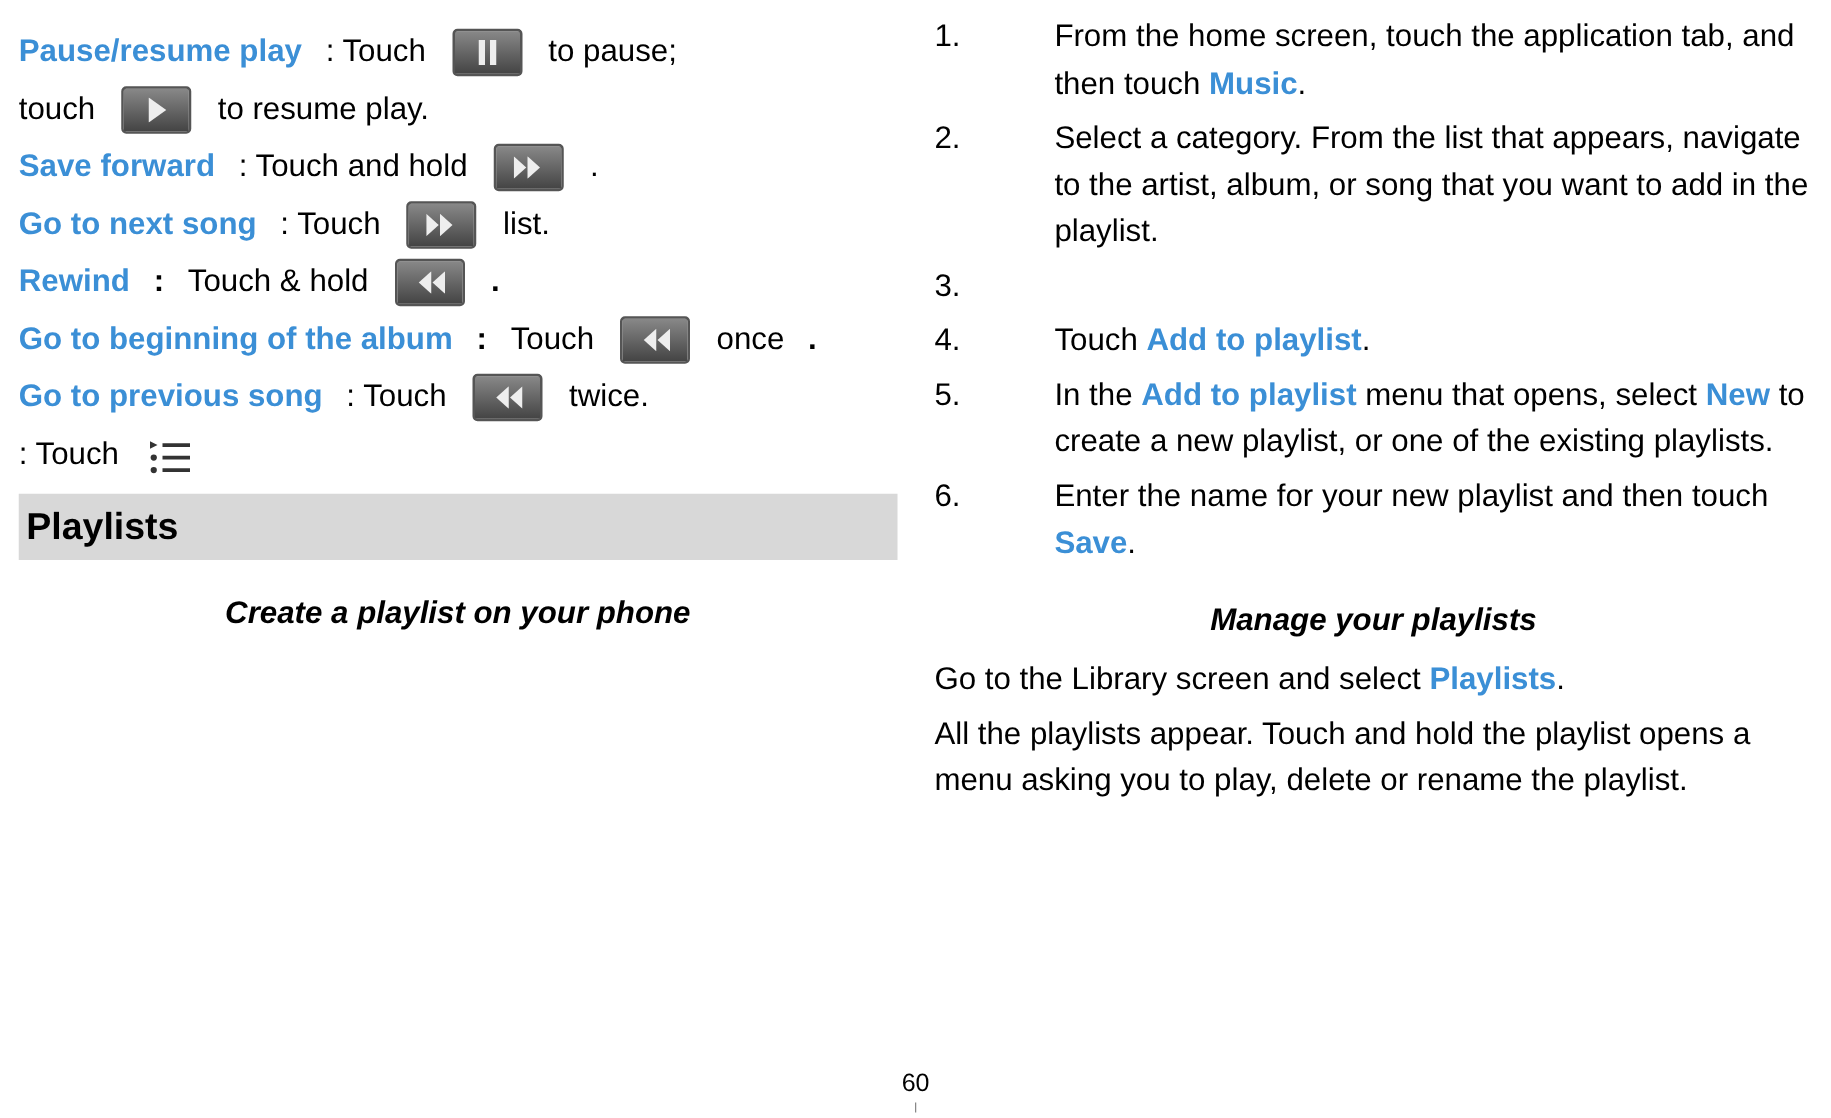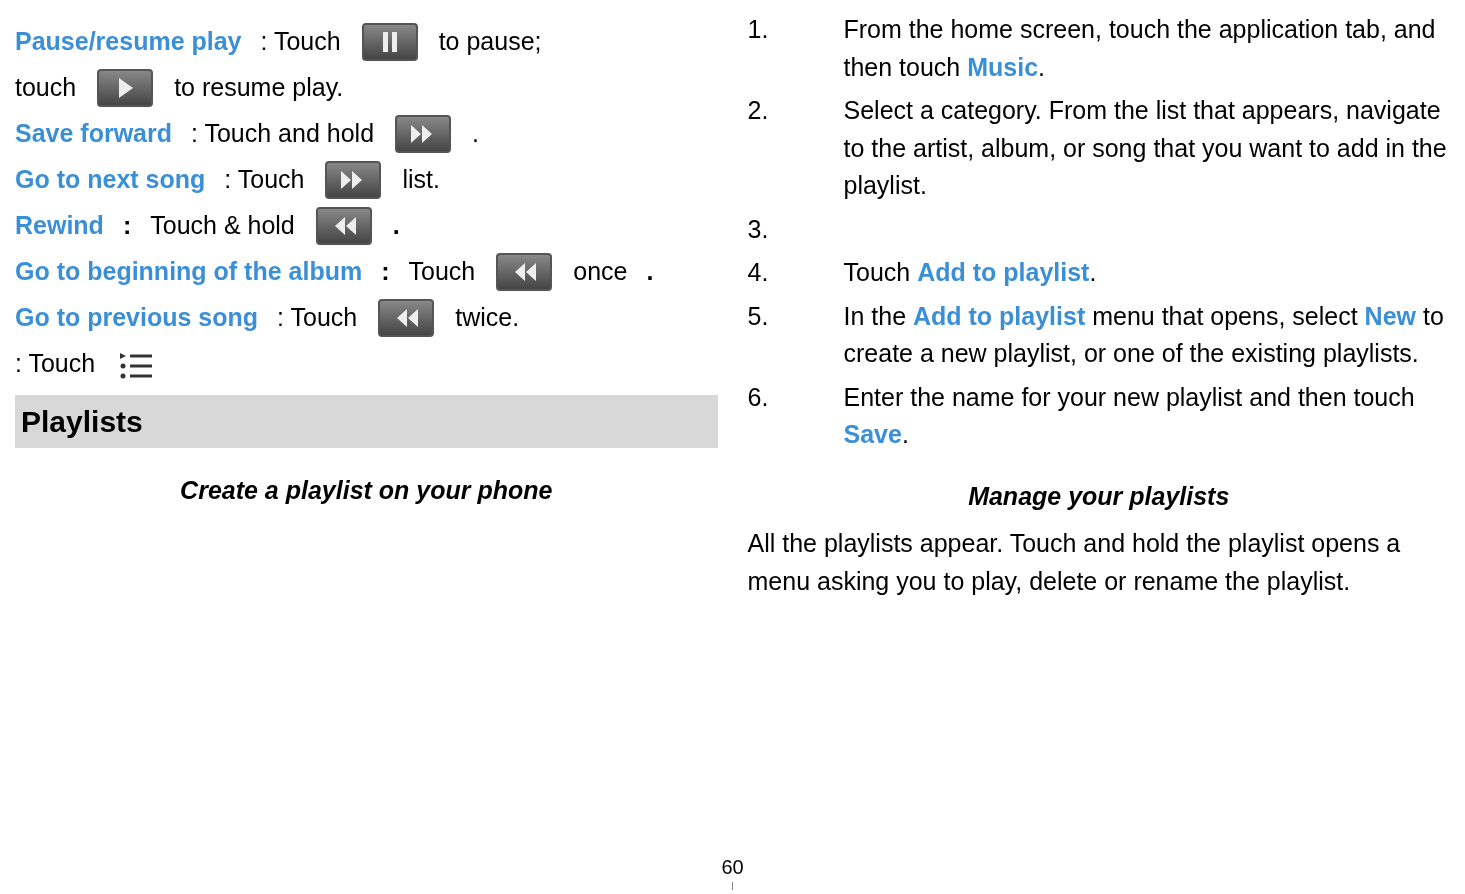--- a/index.html
+++ b/index.html
@@ -239,20 +239,23 @@
       <li>
         <span class="num">6.</span>
         <span class="txt">
           <span>Enter the name for your new playlist and then touch </span><span class="blue">Save</span><span>.</span>
         </span>
       </li>
     </ol>
 
     <div class="sub-header">Manage your playlists</div>
 
+    <p class="body-text">
+      <span>Go to the Library screen and select </span><span class="blue">Playlists</span><span>.</span>
+    </p>
     <p class="body-text">All the playlists appear. Touch and hold the playlist opens a menu asking you to play, delete or rename the playlist.</p>
   </div>
 </div>
 
 <div class="footer">
   <span>60</span>
   <div class="footer-tick"></div>
 </div>
 
 </body></html>

